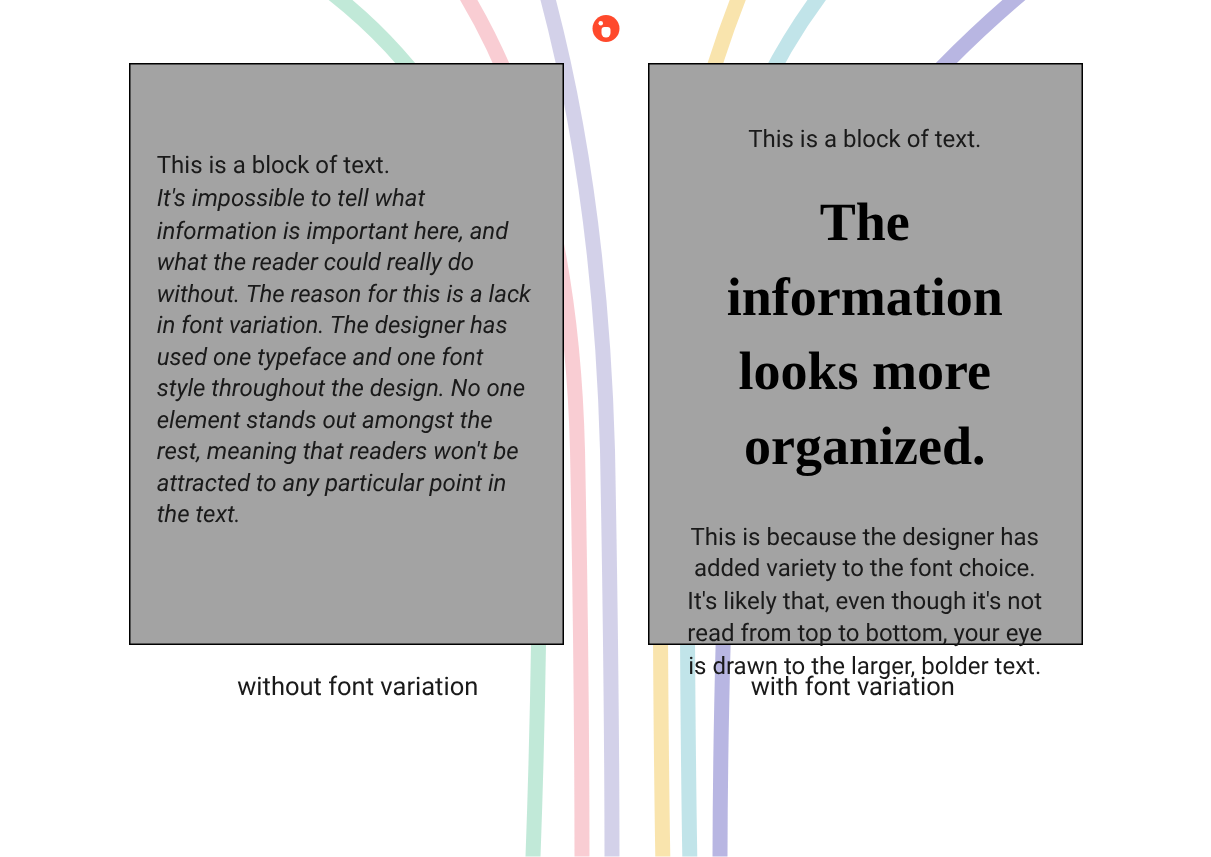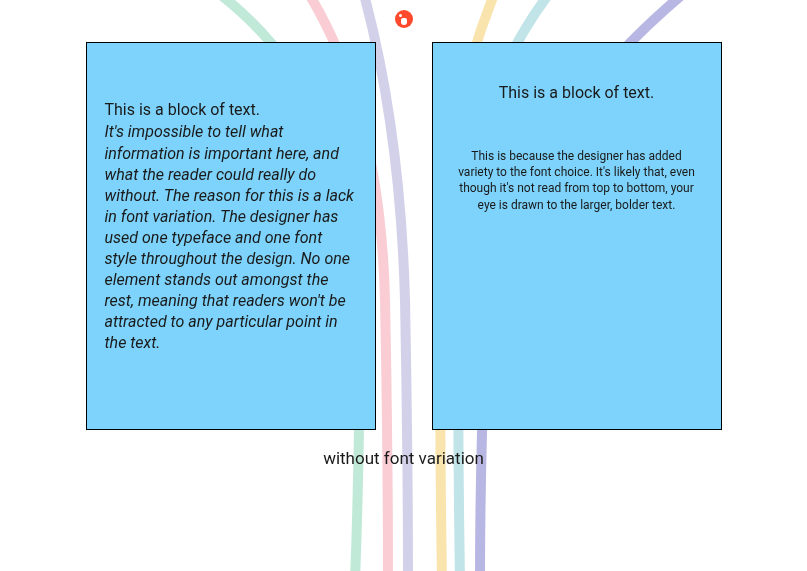--- a/index.html
+++ b/index.html
@@ -72,21 +72,21 @@
     }
     .columns {
       display: flex;
       justify-content: center;
       gap: 56px;
       margin-top: 14px;
       padding: 0 60px;
     }
     .box {
       border: 1.5px solid #000;
-      background: #7dd3fc;
+      background: #a3a3a3;
       width: 290px;
       height: 388px;
       padding: 20px 18px;
     }
     .box-left {
       display: flex;
       flex-direction: column;
       justify-content: flex-start;
       padding-top: 56px;
     }
@@ -116,25 +116,24 @@
     }
     .box-right .headline {
       font-family: Georgia, "Times New Roman", serif;
       font-weight: 700;
       font-size: 36px;
       line-height: 1.38;
       color: #000;
       margin-bottom: 24px;
     }
     .box-right .caption {
-      font-size: 12px;
+      font-size: 16px;
       color: #1a1a1a;
       line-height: 1.35;
       padding: 0 4px;
-      margin-top: 24px;
     }
     .labels {
       display: flex;
       justify-content: center;
       gap: 40px;
       margin-top: 18px;
       padding: 0 60px;
     }
     .label {
       width: 290px;
@@ -161,20 +160,22 @@
     <div class="logo-circle"></div>
   </div>
 
   <div class="columns">
     <div class="box box-left">
       <div class="line1">This is a block of text.</div>
       <div class="para">It's impossible to tell what information is important here, and what the reader could really do without. The reason for this is a lack in font variation. The designer has used one typeface and one font style throughout the design. No one element stands out amongst the rest, meaning that readers won't be attracted to any particular point in the text.</div>
     </div>
     <div class="box box-right">
       <div class="intro">This is a block of text.</div>
+      <div class="headline">The information looks more organized.</div>
       <div class="caption">This is because the designer has added variety to the font choice. It's likely that, even though it's not read from top to bottom, your eye is drawn to the larger, bolder text.</div>
     </div>
   </div>
 
   <div class="labels">
     <div class="label">without font variation</div>
+    <div class="label">with font variation</div>
   </div>
 </div>
 
 </body></html>

